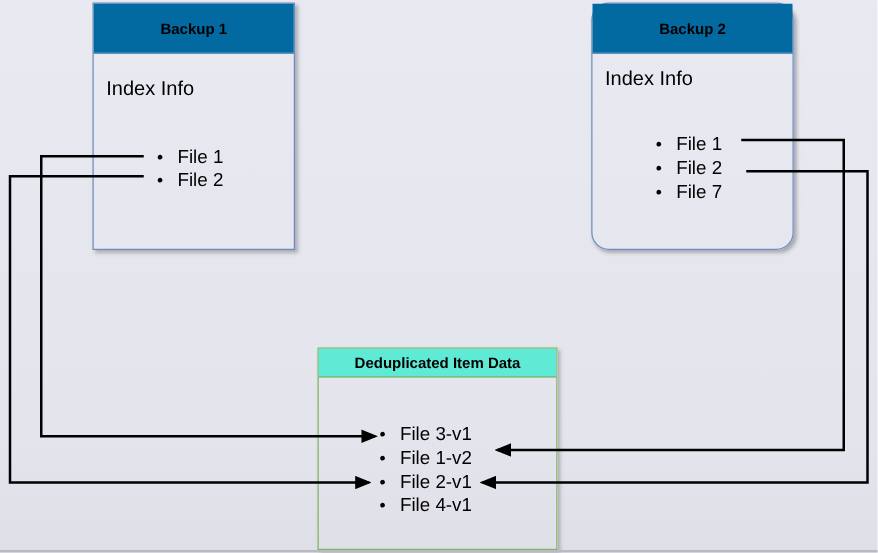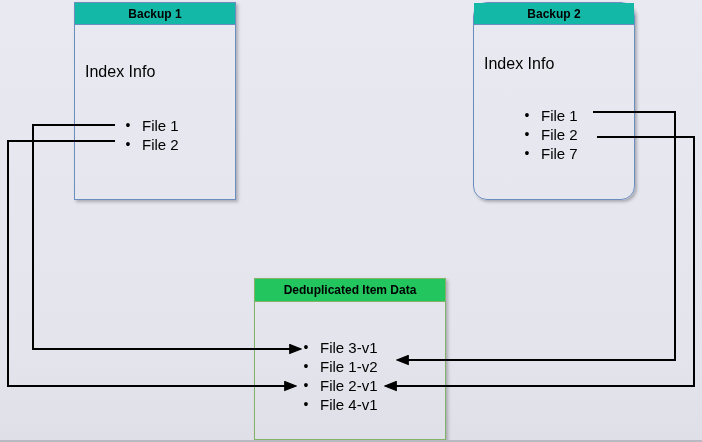--- a/index.html
+++ b/index.html
@@ -22,22 +22,22 @@
     box-shadow: 2px 2px 3px rgba(100,100,110,0.45);
   }
   .node-blue  { border-color: #6c8ebf; }
   .node-green { border-color: #82b366; }
   .node-header {
     box-sizing: border-box;
     display: flex; align-items: center; justify-content: center;
     font-size: 12px; font-weight: bold;
     border-bottom: 1px solid;
   }
-  .node-blue  .node-header { background: #14b8a6; border-color: #6c8ebf; height: 22px; }
-  .node-green .node-header { background: #22c55e; border-color: #82b366; height: 23px; }
+  .node-blue  .node-header { background: #0369a1; border-color: #6c8ebf; height: 40px; }
+  .node-green .node-header { background: #5eead4; border-color: #82b366; height: 23px; }
 
   #backup1 { left: 74px;  top: 2px;   width: 162px; height: 198px; }
   #backup2 { left: 473px; top: 2px;   width: 162px; height: 198px; border-radius: 14px; }
   #dedup   { left: 254px; top: 278px; width: 192px; height: 162px; }
 
   .index-label {
     position: absolute; left: 10px;
     font-size: 16px; line-height: 20px; white-space: nowrap;
   }
   #backup1 .index-label { top: 59px; }

